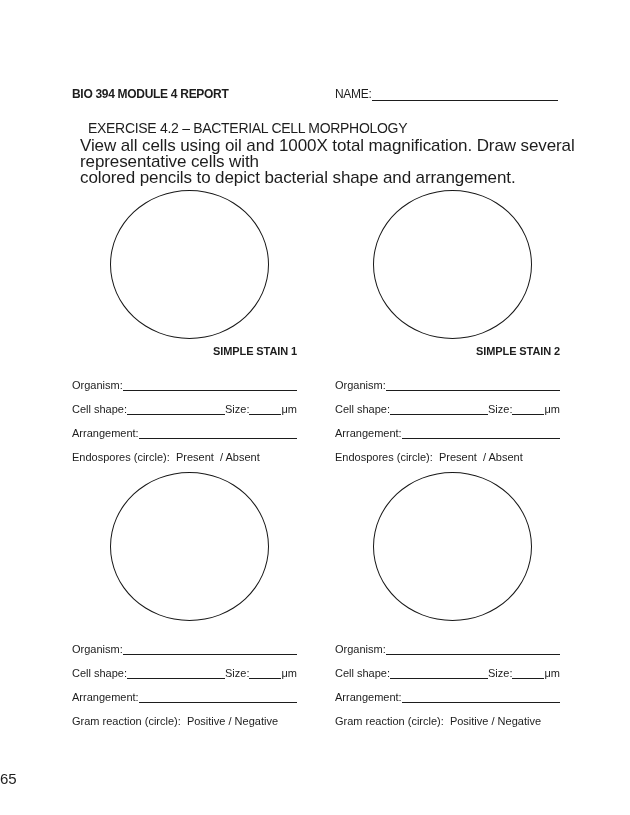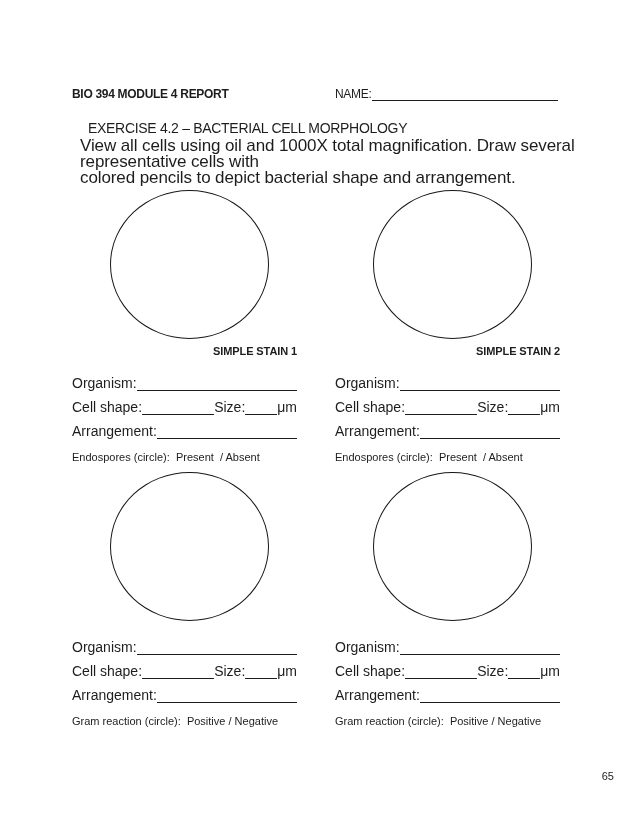--- a/index.html
+++ b/index.html
@@ -18,28 +18,28 @@
 
   
   .exercise-heading{left:88px;top:120px;font-size:14px;letter-spacing:-0.3px;white-space:pre}
   .instructions{left:80px;top:138px;width:500px;font-size:17px;line-height:16px;letter-spacing:-0.1px}
 
   
   .panel{position:absolute;width:225px}
   .circle{width:157px;height:147px;border:1.5px solid #181818;border-radius:50%;margin-left:38px;background:#fff}
   .panel-title{margin-top:6px;text-align:right;font-weight:bold;font-size:11px;letter-spacing:-0.1px;white-space:pre}
   .rows{margin-top:16px}
-  .frow{display:flex;align-items:flex-end;height:18px;margin-bottom:6px;font-size:14px}
+  .frow{display:flex;align-items:flex-end;height:18px;margin-bottom:6px;font-size:11px}
   .lbl{white-space:pre}
   .line{border-bottom:1.2px solid #1d1d1d;height:14px;display:inline-block}
   .fill{flex:1}
   .w32{width:32px}
   .option-row{display:flex;align-items:flex-end;height:18px;font-size:11px;white-space:pre}
 
-  .page-number{left:0;top:770px;width:614px;text-align:right;font-size:11px}
+  .page-number{left:0;top:770px;width:614px;text-align:left;font-size:15px}
 </style>
 </head>
 <body>
 
 <div class="abs header-row">
   <span class="doc-title">BIO 394 MODULE 4 REPORT</span>
   <span class="name-field">
     <span class="name-label">NAME:</span>
     <span class="line fill"></span>
   </span>

